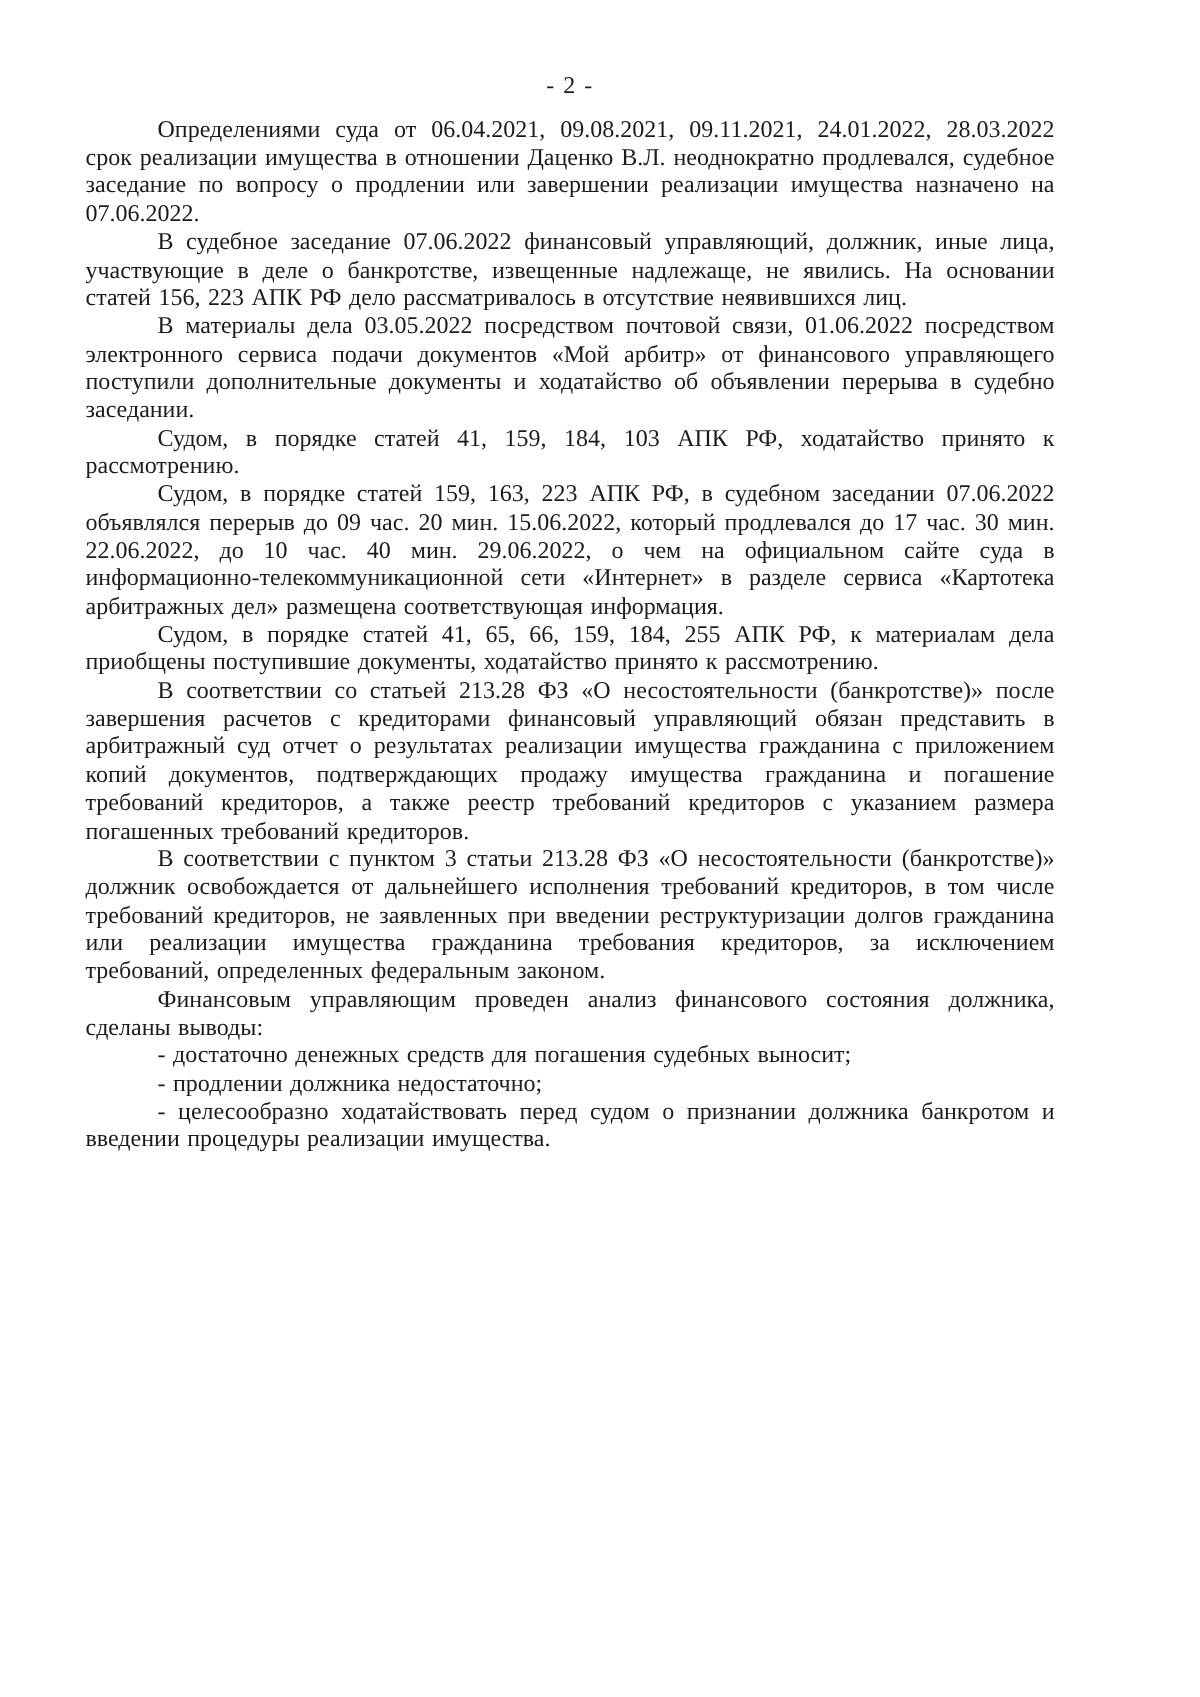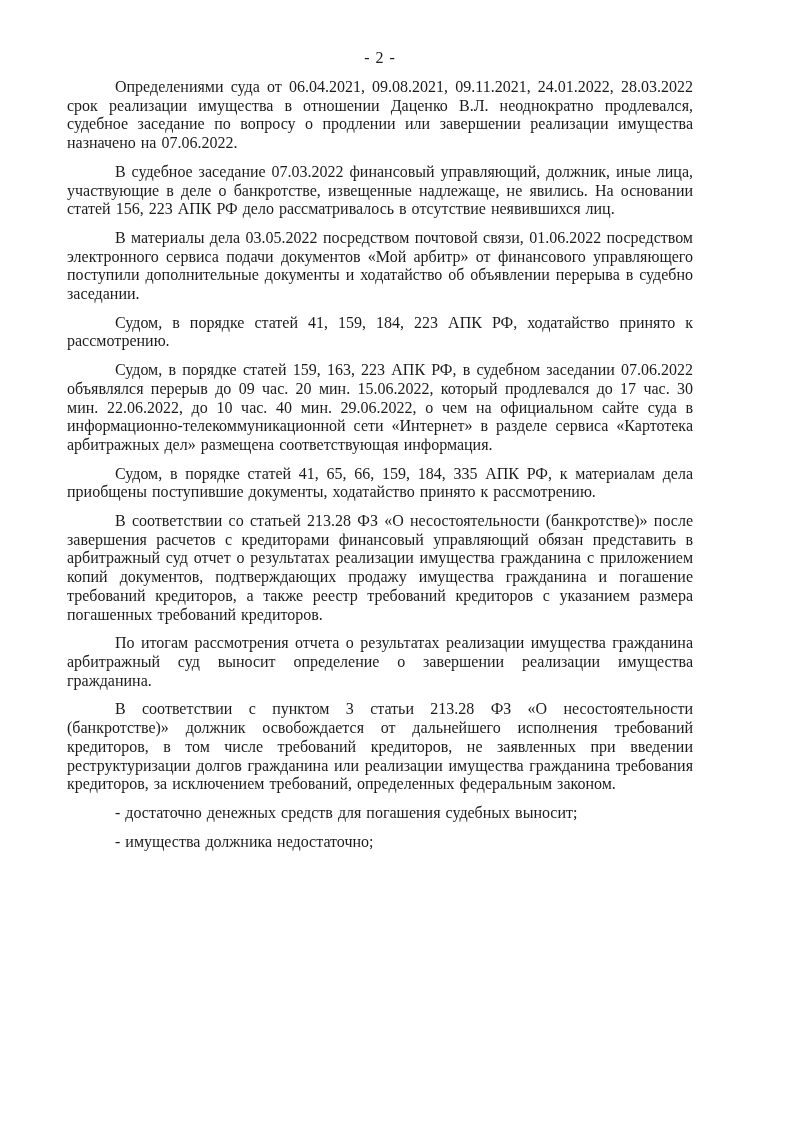--- a/index.html
+++ b/index.html
@@ -19,41 +19,42 @@
     overflow: hidden;
   }
   .page-number {
     text-align: center;
     font-size: 16px;
     line-height: 19px;
     margin: 0 0 11px 0;
     letter-spacing: 1px;
   }
   .doc-body p.para {
-    margin: 10px;
+    margin: 0;
     font-size: 16px;
     line-height: 18.7px;
     text-align: justify;
     text-indent: 48px;
     word-spacing: 1px;
     hyphens: none;
   }
 </style>
 </head>
 <body>
 
 <div class="page">
   <div class="page-number">- 2 -</div>
 
   <div class="doc-body">
     <p class="para">Определениями суда от 06.04.2021, 09.08.2021, 09.11.2021, 24.01.2022, 28.03.2022 срок реализации имущества в отношении Даценко В.Л. неоднократно продлевался, судебное заседание по вопросу о продлении или завершении реализации имущества назначено на 07.06.2022.</p>
-    <p class="para">В судебное заседание 07.03.2022 финансовый управляющий, должник, иные лица, участвующие в деле о банкротстве, извещенные надлежаще, не явились. На основании статей 156, 223 АПК РФ дело рассматривалось в отсутствие неявившихся лиц.</p>
+    <p class="para">В судебное заседание 07.06.2022 финансовый управляющий, должник, иные лица, участвующие в деле о банкротстве, извещенные надлежаще, не явились. На основании статей 156, 223 АПК РФ дело рассматривалось в отсутствие неявившихся лиц.</p>
     <p class="para">В материалы дела 03.05.2022 посредством почтовой связи, 01.06.2022 посредством электронного сервиса подачи документов «Мой арбитр» от финансового управляющего поступили дополнительные документы и ходатайство об объявлении перерыва в судебно заседании.</p>
-    <p class="para">Судом, в порядке статей 41, 159, 184, 223 АПК РФ, ходатайство принято к рассмотрению.</p>
+    <p class="para">Судом, в порядке статей 41, 159, 184, 103 АПК РФ, ходатайство принято к рассмотрению.</p>
     <p class="para">Судом, в порядке статей 159, 163, 223 АПК РФ, в судебном заседании 07.06.2022 объявлялся перерыв до 09 час. 20 мин. 15.06.2022, который продлевался до 17 час. 30 мин. 22.06.2022, до 10 час. 40 мин. 29.06.2022, о чем на официальном сайте суда в информационно-телекоммуникационной сети «Интернет» в разделе сервиса «Картотека арбитражных дел» размещена соответствующая информация.</p>
-    <p class="para">Судом, в порядке статей 41, 65, 66, 159, 184, 335 АПК РФ, к материалам дела приобщены поступившие документы, ходатайство принято к рассмотрению.</p>
+    <p class="para">Судом, в порядке статей 41, 65, 66, 159, 184, 255 АПК РФ, к материалам дела приобщены поступившие документы, ходатайство принято к рассмотрению.</p>
     <p class="para">В соответствии со статьей 213.28 ФЗ «О несостоятельности (банкротстве)» после завершения расчетов с кредиторами финансовый управляющий обязан представить в арбитражный суд отчет о результатах реализации имущества гражданина с приложением копий документов, подтверждающих продажу имущества гражданина и погашение требований кредиторов, а также реестр требований кредиторов с указанием размера погашенных требований кредиторов.</p>
-    <p class="para">По итогам рассмотрения отчета о результатах реализации имущества гражданина арбитражный суд выносит определение о завершении реализации имущества гражданина.</p>
     <p class="para">В соответствии с пунктом 3 статьи 213.28 ФЗ «О несостоятельности (банкротстве)» должник освобождается от дальнейшего исполнения требований кредиторов, в том числе требований кредиторов, не заявленных при введении реструктуризации долгов гражданина или реализации имущества гражданина требования кредиторов, за исключением требований, определенных федеральным законом.</p>
+    <p class="para">Финансовым управляющим проведен анализ финансового состояния должника, сделаны выводы:</p>
     <p class="para">- достаточно денежных средств для погашения судебных выносит;</p>
-    <p class="para">- имущества должника недостаточно;</p>
+    <p class="para">- продлении должника недостаточно;</p>
+    <p class="para">- целесообразно ходатайствовать перед судом о признании должника банкротом и введении процедуры реализации имущества.</p>
   </div>
 </div>
 
 </body></html>

